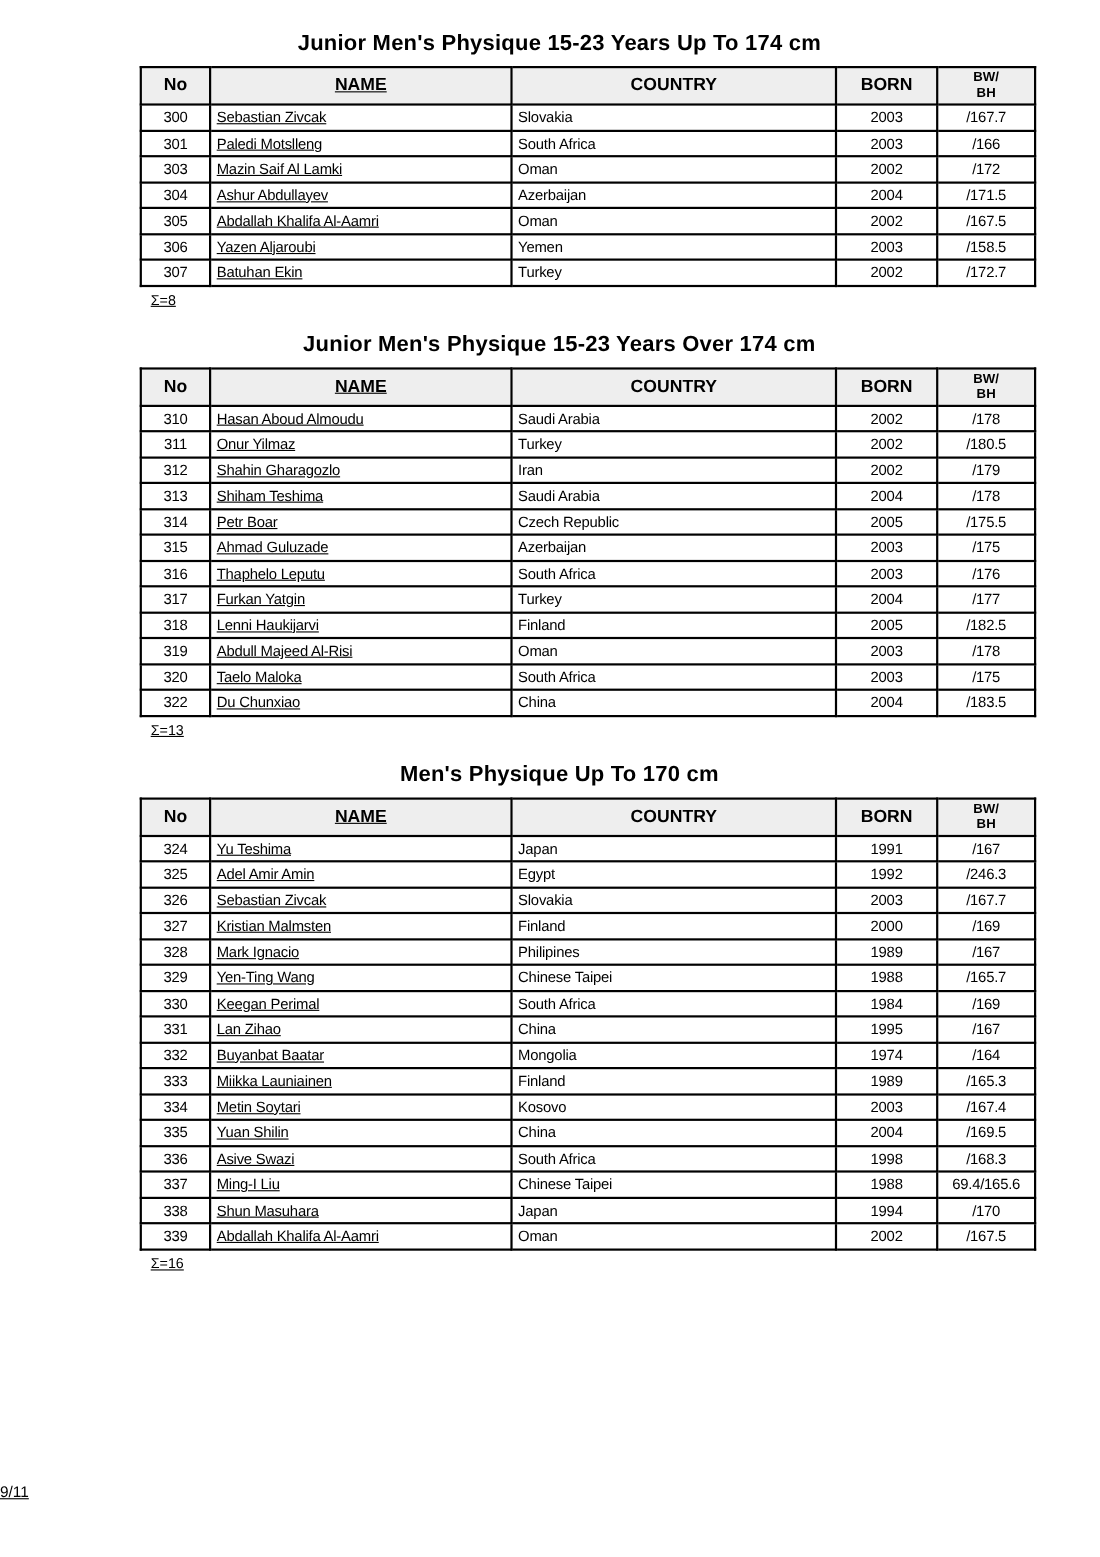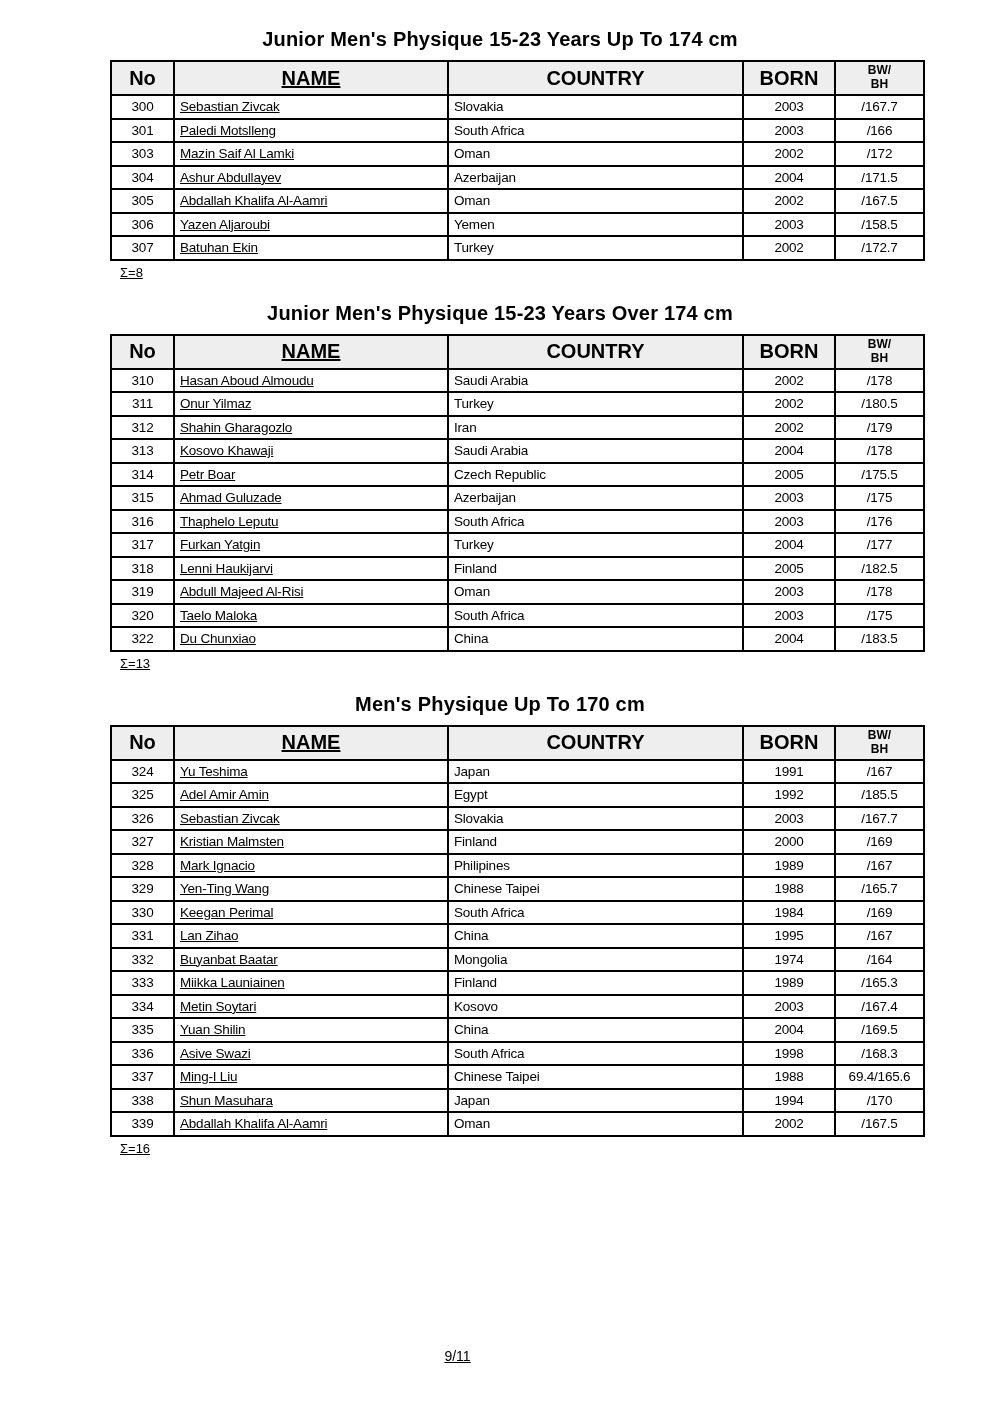--- a/index.html
+++ b/index.html
@@ -6,20 +6,21 @@
   body {
     width: 1000px;
     height: 1415px;
     background: #ffffff;
     font-family: "Liberation Sans", sans-serif;
     color: #000;
     position: relative;
   }
   .page {
     padding-top: 28px;
+    padding-left: 17px;
   }
   .section { }
   .section-title {
     text-align: center;
     font-size: 20px;
     font-weight: bold;
     margin: 0 0 9px 0;
     letter-spacing: 0.2px;
   }
   table.roster {
@@ -29,21 +30,21 @@
     margin-left: 110px;
   }
   table.roster th, table.roster td {
     border: 2px solid #000;
     overflow: hidden;
     white-space: nowrap;
   }
   table.roster th {
     background: #eeeeee;
     font-weight: bold;
-    font-size: 20px;
+    font-size: 16px;
     height: 32px;
     text-align: center;
     padding: 0 2px;
   }
   table.roster th.col-bwbh {
     font-size: 12px;
     line-height: 1.15;
   }
   table.roster td {
     font-size: 13.5px;
@@ -61,21 +62,20 @@
   .sigma {
     font-size: 13px;
     margin: 4px 0 22px 120px;
     text-decoration: underline;
   }
   .footer {
     position: absolute;
     top: 1348px;
     left: 0;
     right: 85px;
-    text-align: center;
     font-size: 14px;
     text-decoration: underline;
   }
 </style>
 </head>
 <body>
 
 <div class="page">
 
   <div class="section">
@@ -180,21 +180,21 @@
           </tr>
           <tr>
             <td class="col-no">312</td>
             <td class="col-name">Shahin Gharagozlo</td>
             <td class="col-country">Iran</td>
             <td class="col-born">2002</td>
             <td class="col-bwbh">/179</td>
           </tr>
           <tr>
             <td class="col-no">313</td>
-            <td class="col-name">Kosovo Khawaji</td>
+            <td class="col-name">Shiham Teshima</td>
             <td class="col-country">Saudi Arabia</td>
             <td class="col-born">2004</td>
             <td class="col-bwbh">/178</td>
           </tr>
           <tr>
             <td class="col-no">314</td>
             <td class="col-name">Petr Boar</td>
             <td class="col-country">Czech Republic</td>
             <td class="col-born">2005</td>
             <td class="col-bwbh">/175.5</td>
@@ -274,21 +274,21 @@
             <td class="col-name">Yu Teshima</td>
             <td class="col-country">Japan</td>
             <td class="col-born">1991</td>
             <td class="col-bwbh">/167</td>
           </tr>
           <tr>
             <td class="col-no">325</td>
             <td class="col-name">Adel Amir Amin</td>
             <td class="col-country">Egypt</td>
             <td class="col-born">1992</td>
-            <td class="col-bwbh">/185.5</td>
+            <td class="col-bwbh">/246.3</td>
           </tr>
           <tr>
             <td class="col-no">326</td>
             <td class="col-name">Sebastian Zivcak</td>
             <td class="col-country">Slovakia</td>
             <td class="col-born">2003</td>
             <td class="col-bwbh">/167.7</td>
           </tr>
           <tr>
             <td class="col-no">327</td>

